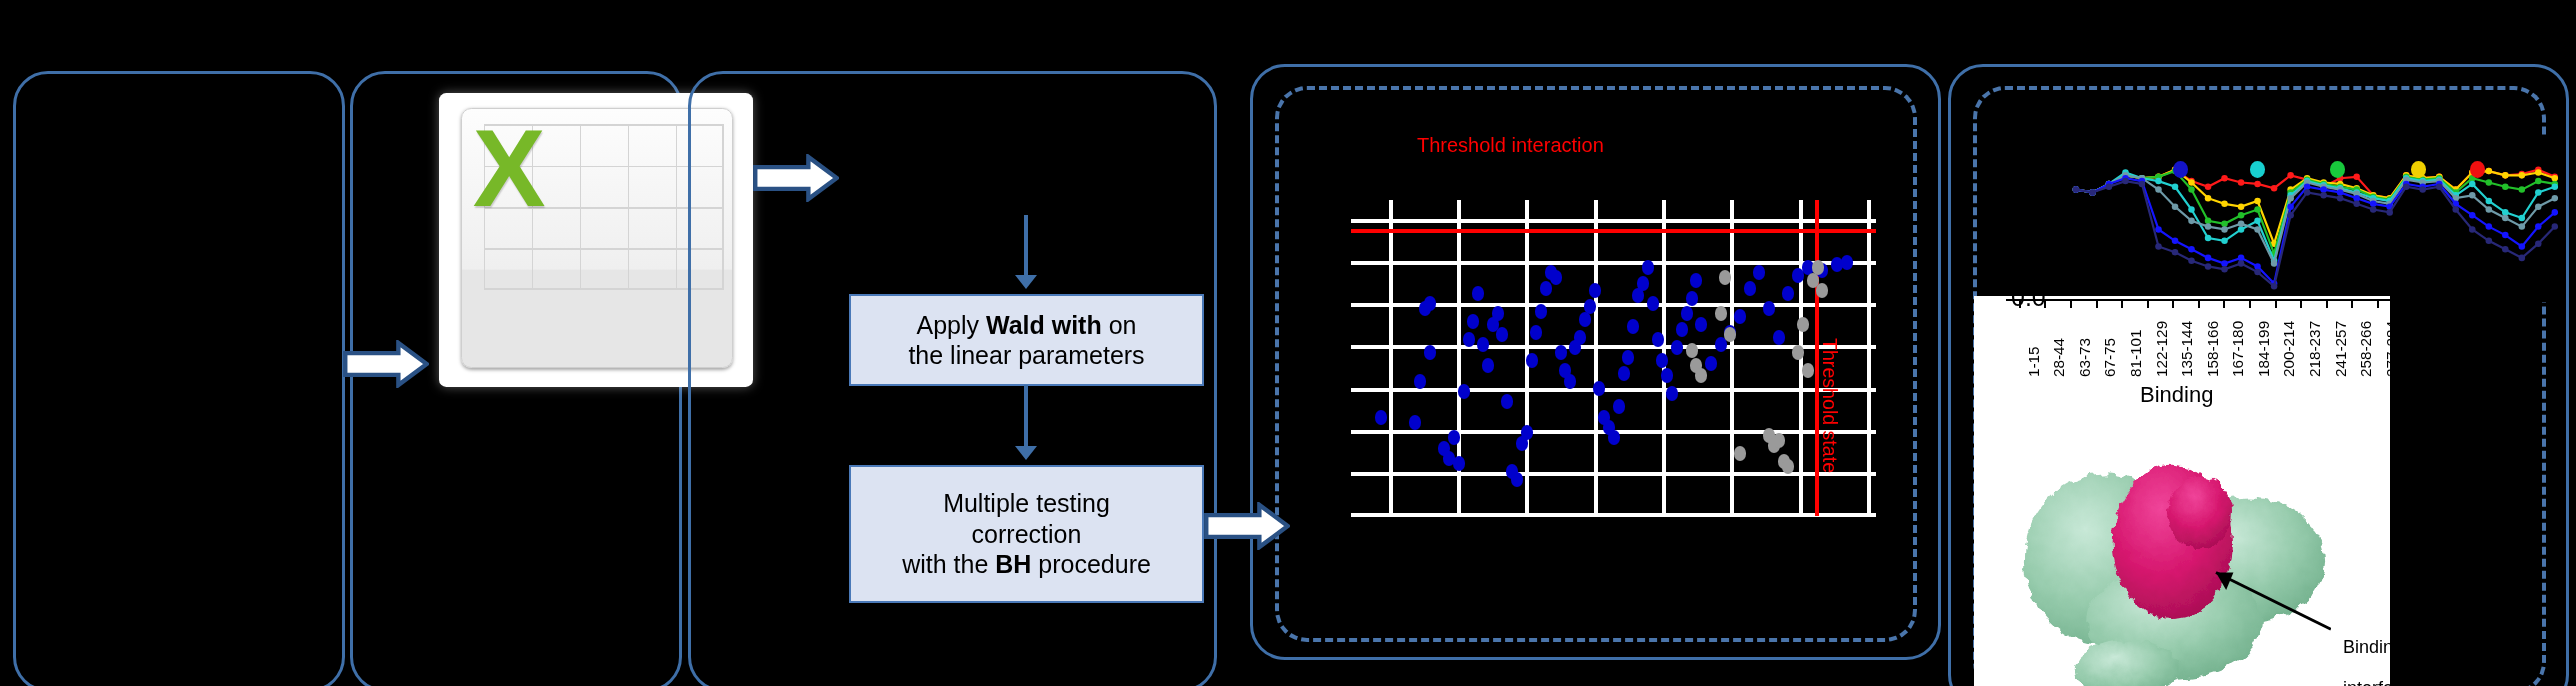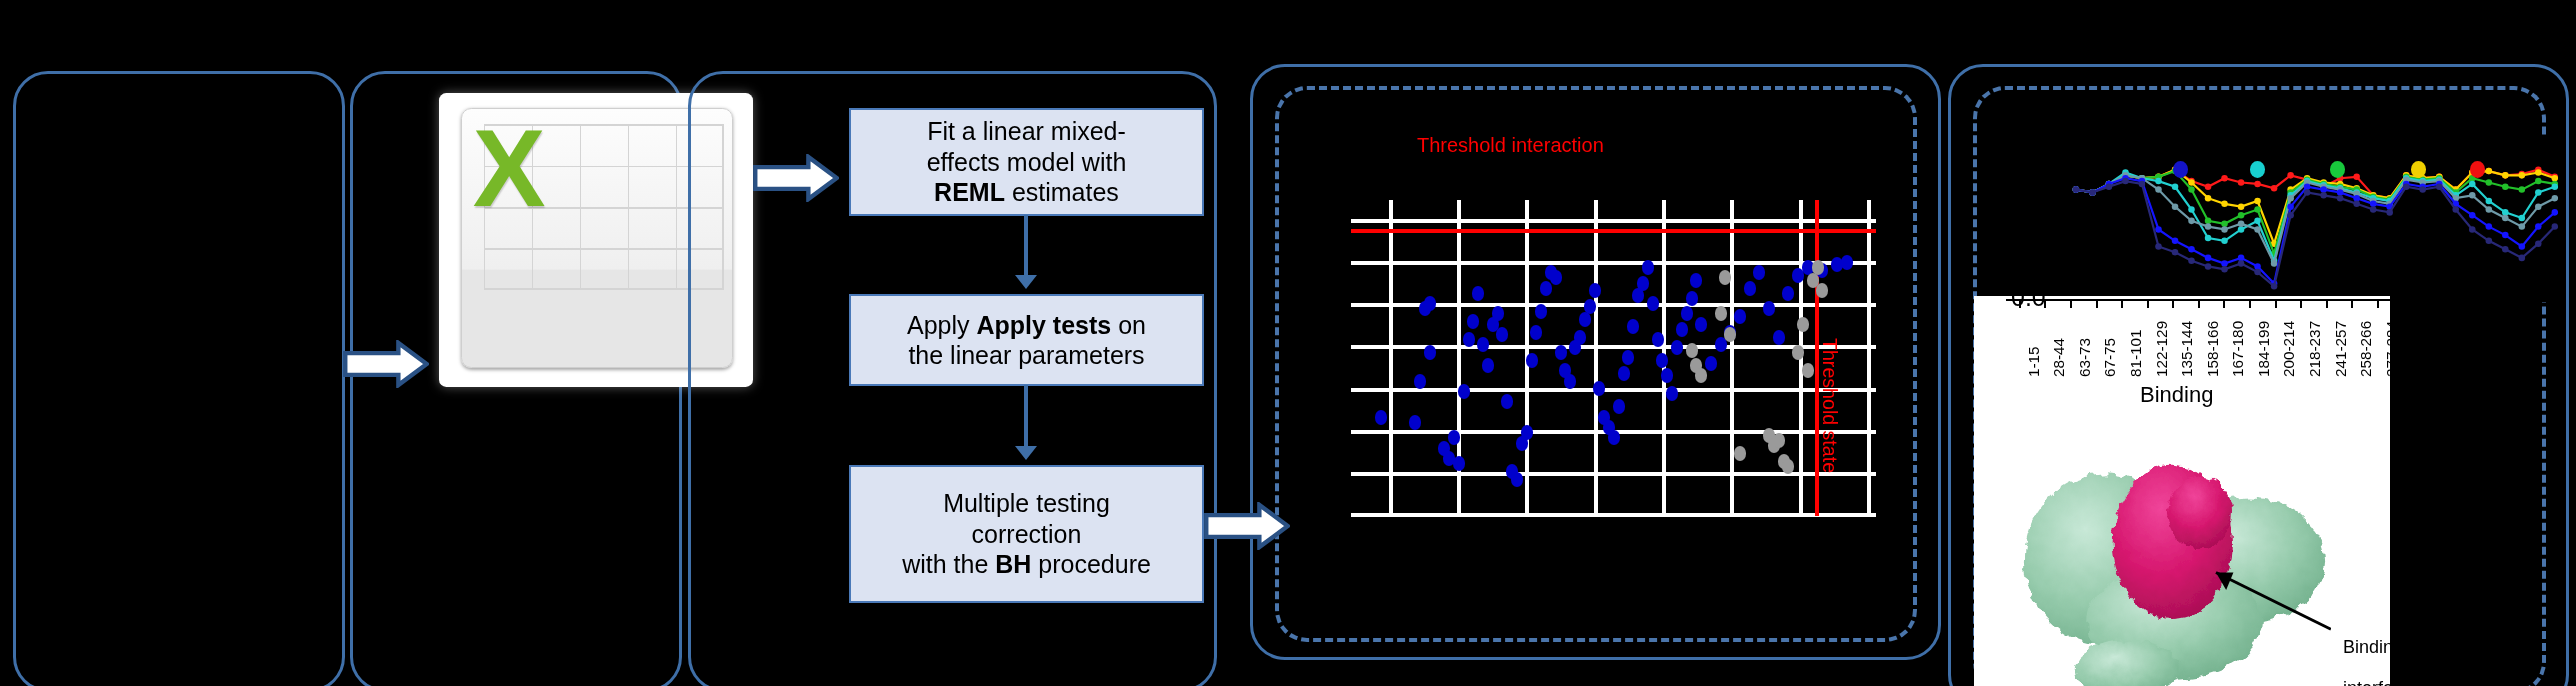--- a/index.html
+++ b/index.html
@@ -99,33 +99,26 @@
         <div class="gl" style="left:60%;top:0;bottom:0;width:1.5px;"></div>
         <div class="gl" style="left:80%;top:0;bottom:0;width:1.5px;"></div>
         <div class="gl" style="right:0;top:0;bottom:0;width:1.5px;"></div>
       </div>
       <div class="csv-x">X</div>
     </div>
   </div>
 
   <div class="panel" style="left:688px;top:71px;width:523px;height:615px;"></div>
 
-  <div class="procbox" style="left:849px;top:108px;width:355px;height:108px;">
-    <div class="txt">
-      <span>Fit a linear mixed-</span><br>
-      <span>effects model with</span><br>
-      <b>REML</b><span> estimates</span>
-    </div>
-  </div>
   <div class="connector" style="left:1024px;top:215px;height:61px;"></div>
   <div class="connector-head" style="left:1015px;top:275px;"></div>
 
   <div class="procbox" style="left:849px;top:294px;width:355px;height:92px;">
     <div class="txt">
-      <span>Apply </span><b>Apply tests</b><span> on</span><br>
+      <span>Apply </span><b>Wald with</b><span> on</span><br>
       <span>the linear parameters</span>
     </div>
   </div>
   <div class="connector" style="left:1024px;top:385px;height:63px;"></div>
   <div class="connector-head" style="left:1015px;top:446px;"></div>
 
   <div class="procbox" style="left:849px;top:465px;width:355px;height:138px;">
     <div class="txt">
       <span>Multiple testing</span><br>
       <span>correction</span><br>

